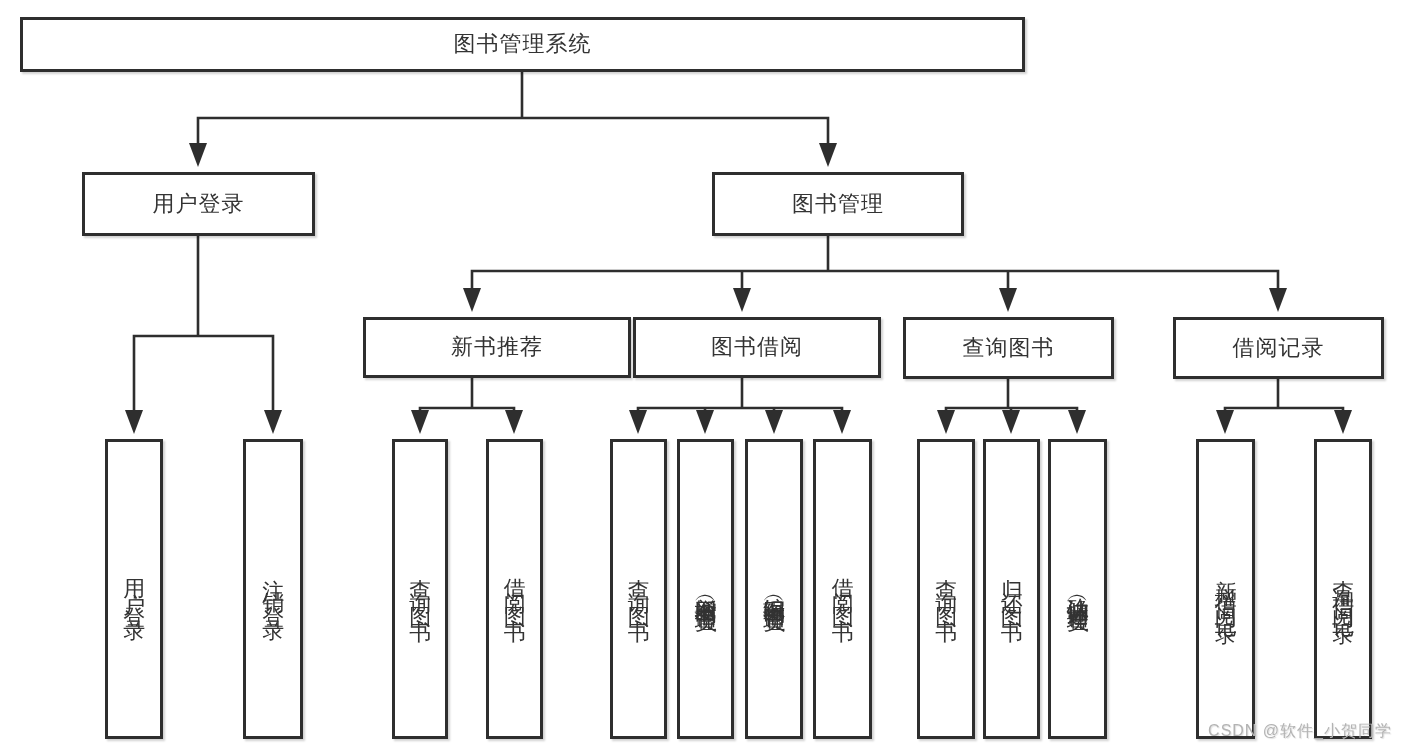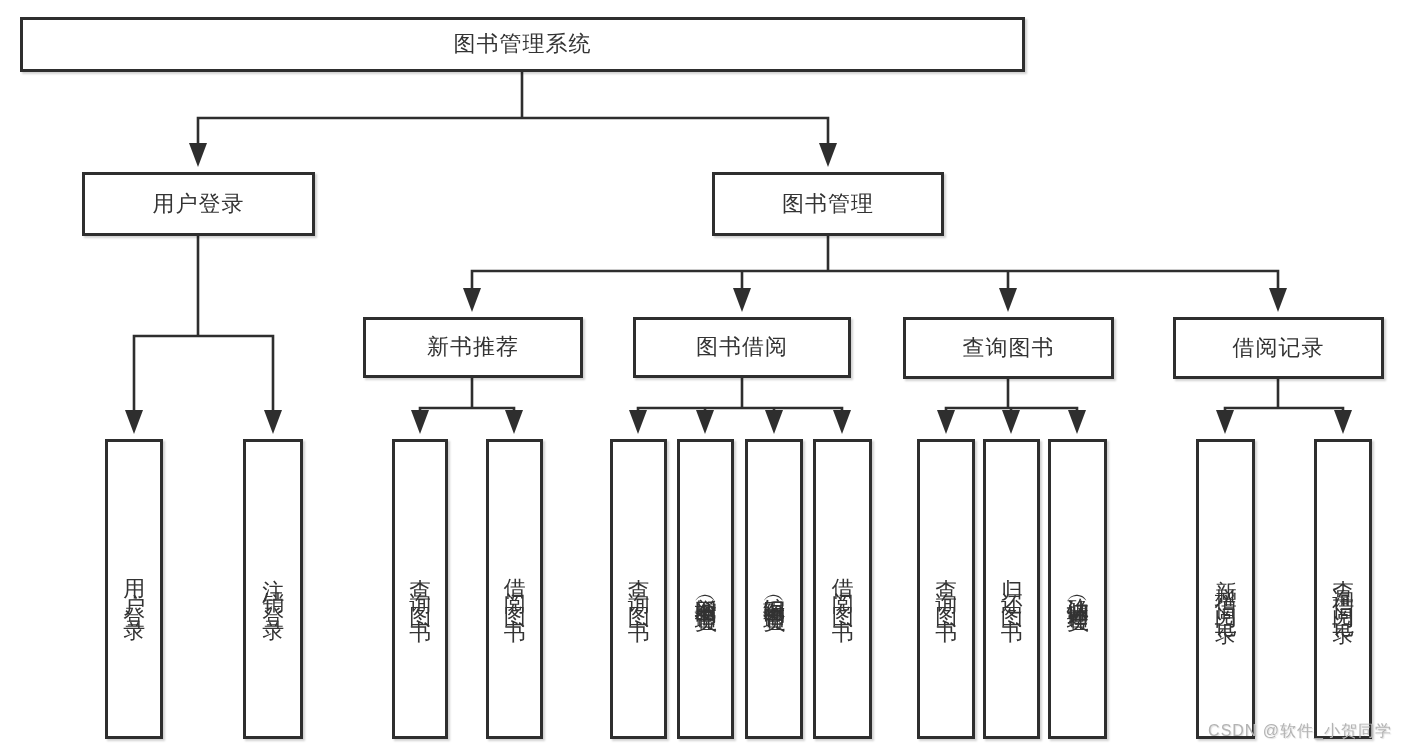--- a/index.html
+++ b/index.html
@@ -76,23 +76,23 @@
       <polygon points="937,410 955,410 946,434" fill="#2e2e2e"></polygon>
       <polygon points="1002,410 1020,410 1011,434" fill="#2e2e2e"></polygon>
       <polygon points="1068,410 1086,410 1077,434" fill="#2e2e2e"></polygon>
       <path d="M 1278 375 L 1278 408 M 1225 408 L 1343 408 M 1225 408 L 1225 423 M 1343 408 L 1343 423" fill="none" stroke="#2e2e2e" stroke-width="2.6" stroke-linecap="square"></path>
       <polygon points="1216,410 1234,410 1225,434" fill="#2e2e2e"></polygon>
       <polygon points="1334,410 1352,410 1343,434" fill="#2e2e2e"></polygon>
     </svg>
   <div class="nodes-layer" id="nodes-layer">
       <div class="node node-h" style="left: 20px; top: 13px; width: 1005px; height: 55px;">图书管理系统</div>
       <div class="node node-h" style="left: 82px; top: 168px; width: 233px; height: 64px;">用户登录</div>
-      <div class="node node-h" style="left: 712px; top: 168px; width: 232px; height: 64px;">图书管理</div>
-      <div class="node node-h" style="left: 363px; top: 313px; width: 220px; height: 61px;">新书推荐</div>
-      <div class="node node-h" style="left: 633px; top: 313px; width: 218px; height: 61px;">图书借阅</div>
+      <div class="node node-h" style="left: 712px; top: 168px; width: 252px; height: 64px;">图书管理</div>
+      <div class="node node-h" style="left: 363px; top: 313px; width: 268px; height: 61px;">新书推荐</div>
+      <div class="node node-h" style="left: 633px; top: 313px; width: 248px; height: 61px;">图书借阅</div>
       <div class="node node-h" style="left: 903px; top: 313px; width: 211px; height: 62px;">查询图书</div>
       <div class="node node-h" style="left: 1173px; top: 313px; width: 211px; height: 62px;">借阅记录</div>
       <div class="node node-v" style="left: 105px; top: 435px; width: 58px; height: 300px; letter-spacing: 14px;">用户登录</div>
       <div class="node node-v" style="left: 243px; top: 435px; width: 60px; height: 300px; letter-spacing: 14px;">注销登录</div>
       <div class="node node-v" style="left: 392px; top: 435px; width: 56px; height: 300px; letter-spacing: 14px;">查询图书</div>
       <div class="node node-v" style="left: 486px; top: 435px; width: 57px; height: 300px; letter-spacing: 14px;">借阅图书</div>
       <div class="node node-v" style="left: 610px; top: 435px; width: 57px; height: 300px; letter-spacing: 14px;">查询图书</div>
       <div class="node node-v" style="left: 677px; top: 435px; width: 57px; height: 300px; letter-spacing: 2px;">新增图书（管理员）</div>
       <div class="node node-v" style="left: 745px; top: 435px; width: 58px; height: 300px; letter-spacing: 2px;">编辑图书（管理员）</div>
       <div class="node node-v" style="left: 813px; top: 435px; width: 59px; height: 300px; letter-spacing: 14px;">借阅图书</div>

